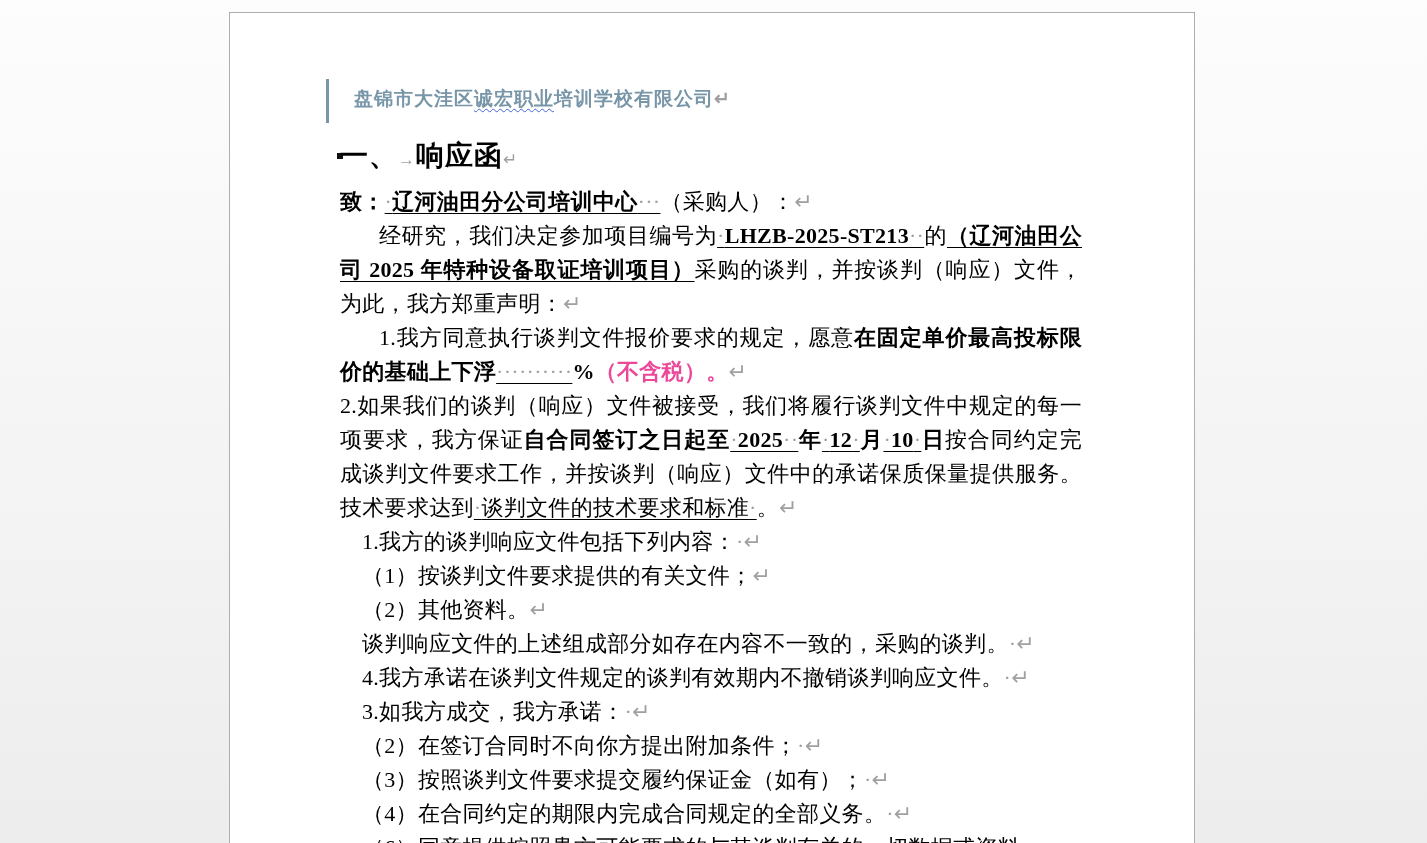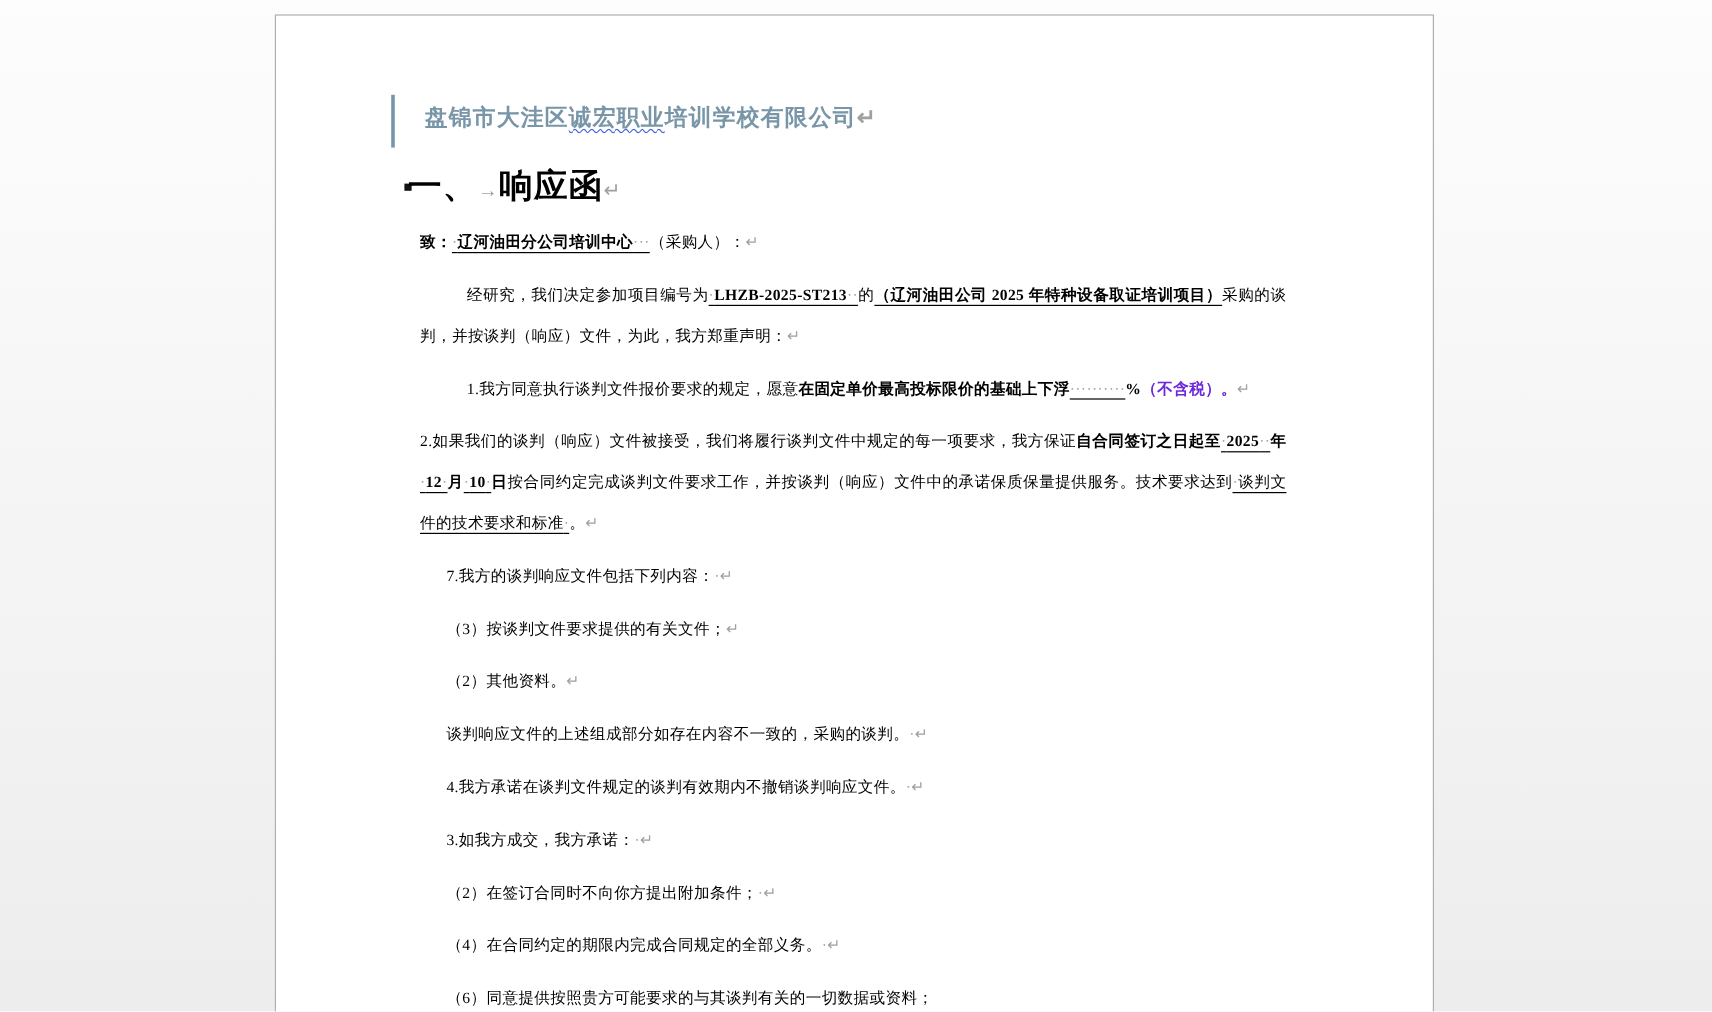--- a/index.html
+++ b/index.html
@@ -45,39 +45,39 @@
   .hdr{color:#7896a8;}
   .title{
     margin:17px 0 0 0;
     height:46px;line-height:46px;
     font-size:28px;
     font-weight:bold;
     letter-spacing:1px;
   }
   .title .g{font-size:17px;font-weight:normal;}
   .para{
-    margin:10px;
-    font-size:13px;
+    margin:0;
+    font-size:22px;
     line-height:34px;
     letter-spacing:0.3px;
     text-align:justify;
     text-justify:inter-character;
   }
   .para:first-of-type{margin-top:6px;}
   .ind2{text-indent:39px;}
   .ind1{text-indent:22px;}
   .b{font-weight:bold;}
   .u{
     text-decoration-line:underline;
     text-decoration-color:#000000;
     text-decoration-thickness:1px;
     text-underline-offset:4px;
     text-decoration-skip-ink:none;
   }
-  .r{color:#6d28d9;}
+  .r{color:#ec4899;}
   .g{color:#a0a0a0;}
   .wavy{
     text-decoration-line:underline;
     text-decoration-style:wavy;
     text-decoration-color:#4466dd;
     text-decoration-thickness:1px;
     text-underline-offset:3px;
     text-decoration-skip-ink:none;
   }
 </style>
@@ -88,24 +88,25 @@
   <div class="page">
     <div class="accent-bar"></div>
     <div class="square-bullet"></div>
     <div class="content">
       <div class="header-line"><span class="hdr">盘锦市大洼区</span><span class="wavy hdr">诚宏职业</span><span class="hdr">培训学校有限公司</span><span class="g">↵</span></div>
       <h1 class="title"><span class="b">一、</span><span class="g">→</span><span class="b">响应函</span><span class="g">↵</span></h1>
       <p class="para"><span class="b">致：</span><span class="u g">·</span><span class="b u">辽河油田分公司培训中心</span><span class="u g">···</span><span>（采购人）：</span><span class="g">↵</span></p>
       <p class="para ind2"><span>经研究，我们决定参加项目编号为</span><span class="u g">·</span><span class="b u">LHZB-2025-ST213</span><span class="u g">··</span><span>的</span><span class="b u">（辽河油田公司 2025 年特种设备取证培训项目）</span><span>采购的谈判，并按谈判（响应）文件，为此，我方郑重声明：</span><span class="g">↵</span></p>
       <p class="para ind2"><span>1.我方同意执行谈判文件报价要求的规定，愿意</span><span class="b">在固定单价最高投标限价的基础上下浮</span><span class="u g">··········</span><span class="b">%</span><span class="b r">（不含税）。</span><span class="g">↵</span></p>
       <p class="para"><span>2.如果我们的谈判（响应）文件被接受，我们将履行谈判文件中规定的每一项要求，我方保证</span><span class="b">自合同签订之日起至</span><span class="u g">·</span><span class="b u">2025</span><span class="u g">··</span><span class="b">年</span><span class="u g">·</span><span class="b u">12</span><span class="u g">·</span><span class="b">月</span><span class="u g">·</span><span class="b u">10</span><span class="u g">·</span><span class="b">日</span><span>按合同约定完成谈判文件要求工作，并按谈判（响应）文件中的承诺保质保量提供服务。技术要求达到</span><span class="u g">·</span><span class="u">谈判文件的技术要求和标准</span><span class="u g">·</span><span>。</span><span class="g">↵</span></p>
-      <p class="para ind1"><span>7.我方的谈判响应文件包括下列内容：</span><span class="g">·↵</span></p>
-      <p class="para ind1"><span>（3）按谈判文件要求提供的有关文件；</span><span class="g">↵</span></p>
+      <p class="para ind1"><span>1.我方的谈判响应文件包括下列内容：</span><span class="g">·↵</span></p>
+      <p class="para ind1"><span>（1）按谈判文件要求提供的有关文件；</span><span class="g">↵</span></p>
       <p class="para ind1"><span>（2）其他资料。</span><span class="g">↵</span></p>
       <p class="para ind1"><span>谈判响应文件的上述组成部分如存在内容不一致的，采购的谈判。</span><span class="g">·↵</span></p>
       <p class="para ind1"><span>4.我方承诺在谈判文件规定的谈判有效期内不撤销谈判响应文件。</span><span class="g">·↵</span></p>
       <p class="para ind1"><span>3.如我方成交，我方承诺：</span><span class="g">·↵</span></p>
       <p class="para ind1"><span>（2）在签订合同时不向你方提出附加条件；</span><span class="g">·↵</span></p>
+      <p class="para ind1"><span>（3）按照谈判文件要求提交履约保证金（如有）；</span><span class="g">·↵</span></p>
       <p class="para ind1"><span>（4）在合同约定的期限内完成合同规定的全部义务。</span><span class="g">·↵</span></p>
       <p class="para ind1"><span>（6）同意提供按照贵方可能要求的与其谈判有关的一切数据或资料；</span></p>
     </div>
   </div>
 </div>
 
 </body></html>

